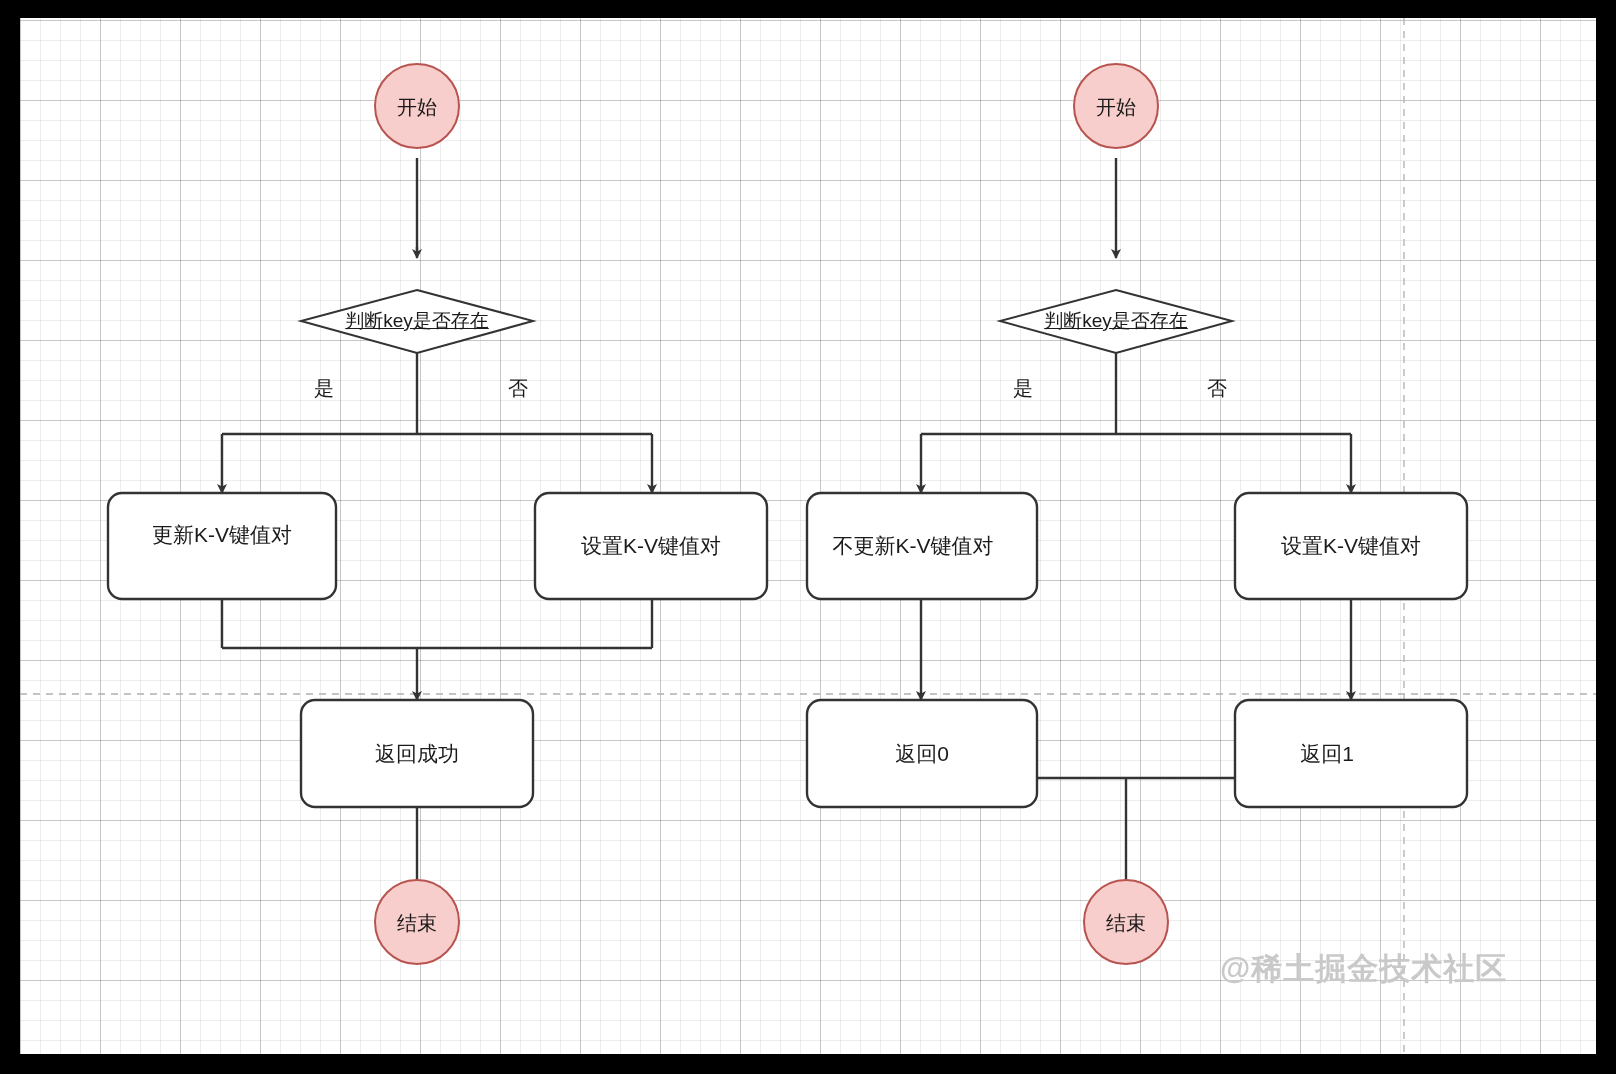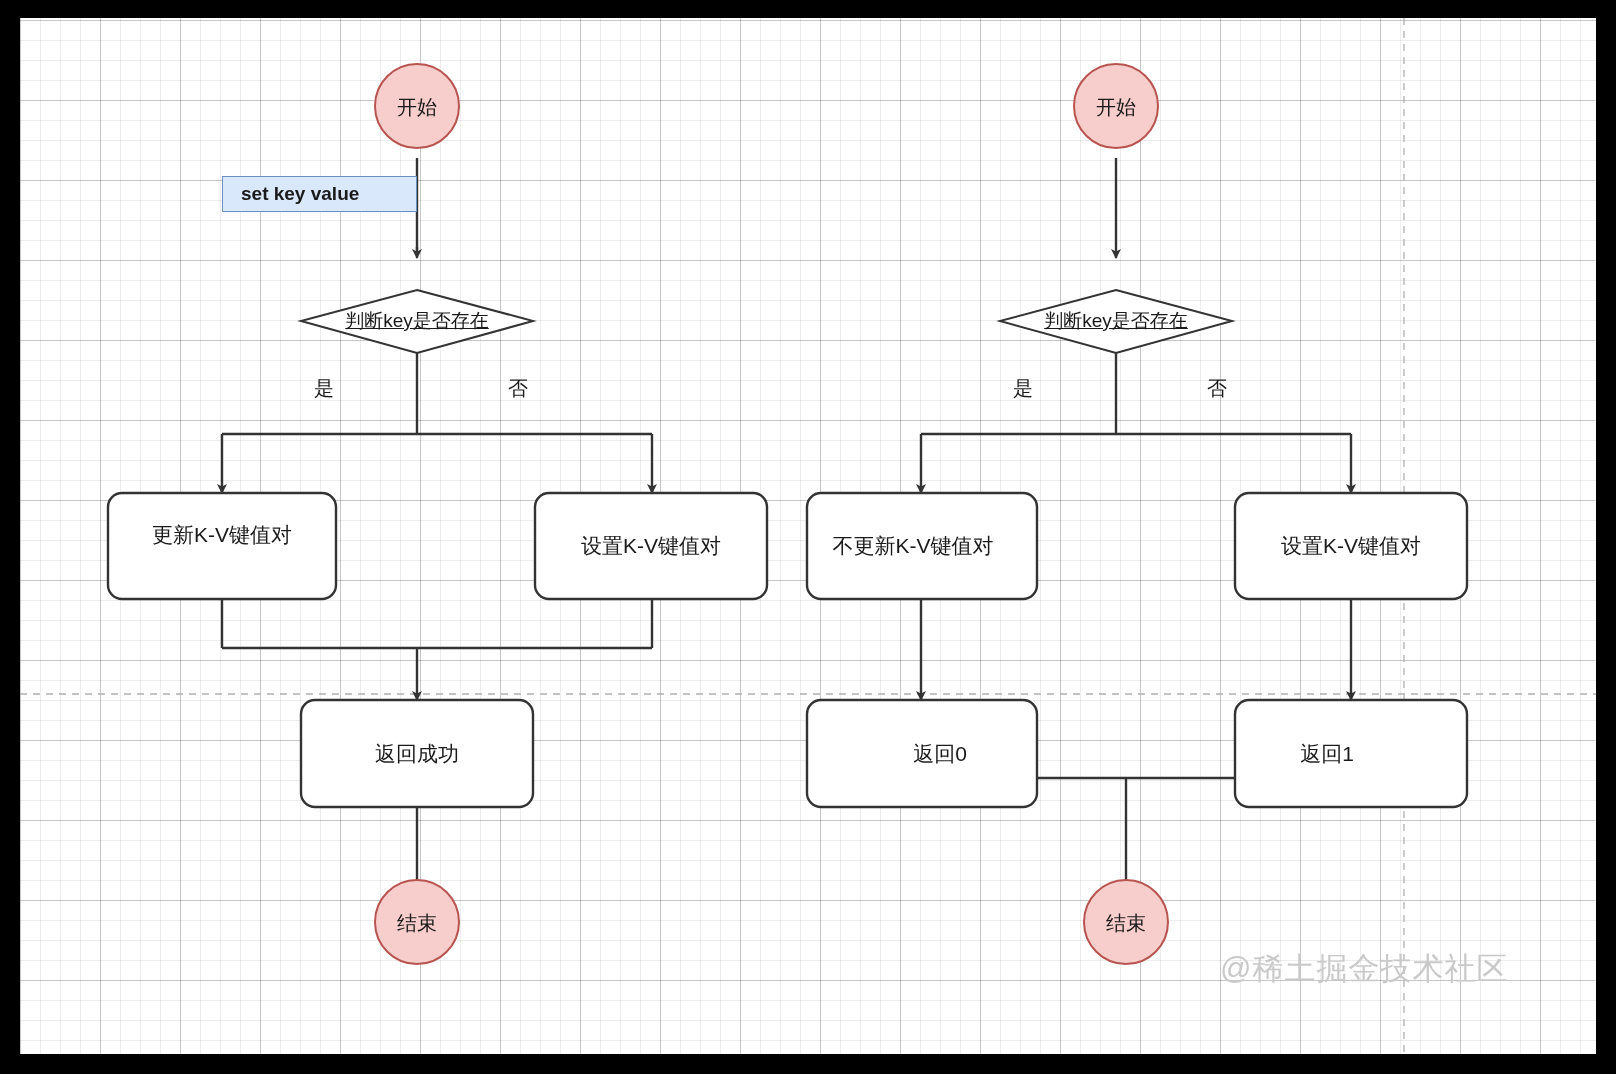--- a/index.html
+++ b/index.html
@@ -150,21 +150,20 @@
       <rect x="787" y="475" width="230" height="106" rx="14" ry="14" fill="#ffffff" stroke="#333333" stroke-width="2.4"></rect>
       <rect x="1215" y="475" width="232" height="106" rx="14" ry="14" fill="#ffffff" stroke="#333333" stroke-width="2.4"></rect>
       <rect x="787" y="682" width="230" height="107" rx="14" ry="14" fill="#ffffff" stroke="#333333" stroke-width="2.4"></rect>
       <rect x="1215" y="682" width="232" height="107" rx="14" ry="14" fill="#ffffff" stroke="#333333" stroke-width="2.4"></rect>
       <circle cx="1106" cy="904" r="42" fill="#f8cecc" stroke="#b85450" stroke-width="2"></circle>
     </g>
   </svg>
 
   <div class="node-label term-label" style="left:355px; top:68px; width:84px; height:42px;">开始</div>
 
-  <div class="edge-label" style="left:202px; top:158px; width:195px; height:36px;">set key value</div>
 
   <div class="node-label dec-label" style="left:287px; top:288px; width:220px; height:30px;">判断key是否存在</div>
 
   <div class="branch-label node-label" style="left:288px; top:356px; width:32px; height:28px;">是</div>
   <div class="branch-label node-label" style="left:482px; top:356px; width:32px; height:28px;">否</div>
 
   <div class="node-label proc-label" style="left:88px; top:475px; width:228px; height:84px;">更新K-V键值对</div>
   <div class="node-label proc-label" style="left:515px; top:475px; width:232px; height:106px;">设置K-V键值对</div>
 
   <div class="node-label proc-label" style="left:281px; top:682px; width:232px; height:107px;">返回成功</div>
@@ -175,20 +174,20 @@
 
 
   <div class="node-label dec-label" style="left:986px; top:288px; width:220px; height:30px;">判断key是否存在</div>
 
   <div class="branch-label node-label" style="left:987px; top:356px; width:32px; height:28px;">是</div>
   <div class="branch-label node-label" style="left:1181px; top:356px; width:32px; height:28px;">否</div>
 
   <div class="node-label proc-label" style="left:787px; top:475px; width:212px; height:106px;">不更新K-V键值对</div>
   <div class="node-label proc-label" style="left:1215px; top:475px; width:232px; height:106px;">设置K-V键值对</div>
 
-  <div class="node-label proc-label" style="left:805px; top:682px; width:230px; height:107px;">返回0</div>
+  <div class="node-label proc-label" style="left:787px; top:682px; width:230px; height:107px;">返回0</div>
   <div class="node-label proc-label" style="left:1215px; top:682px; width:184px; height:107px;">返回1</div>
 
   <div class="node-label term-label" style="left:1064px; top:884px; width:84px; height:42px;">结束</div>
 
-  <div class="watermark" style="left:1200px; top:930px;">@稀土掘金技术社区</div>
+  <div class="watermark" style="left:1200px; top:930px;font-weight:bold;">@稀土掘金技术社区</div>
 
 </div>
 
 </body></html>

